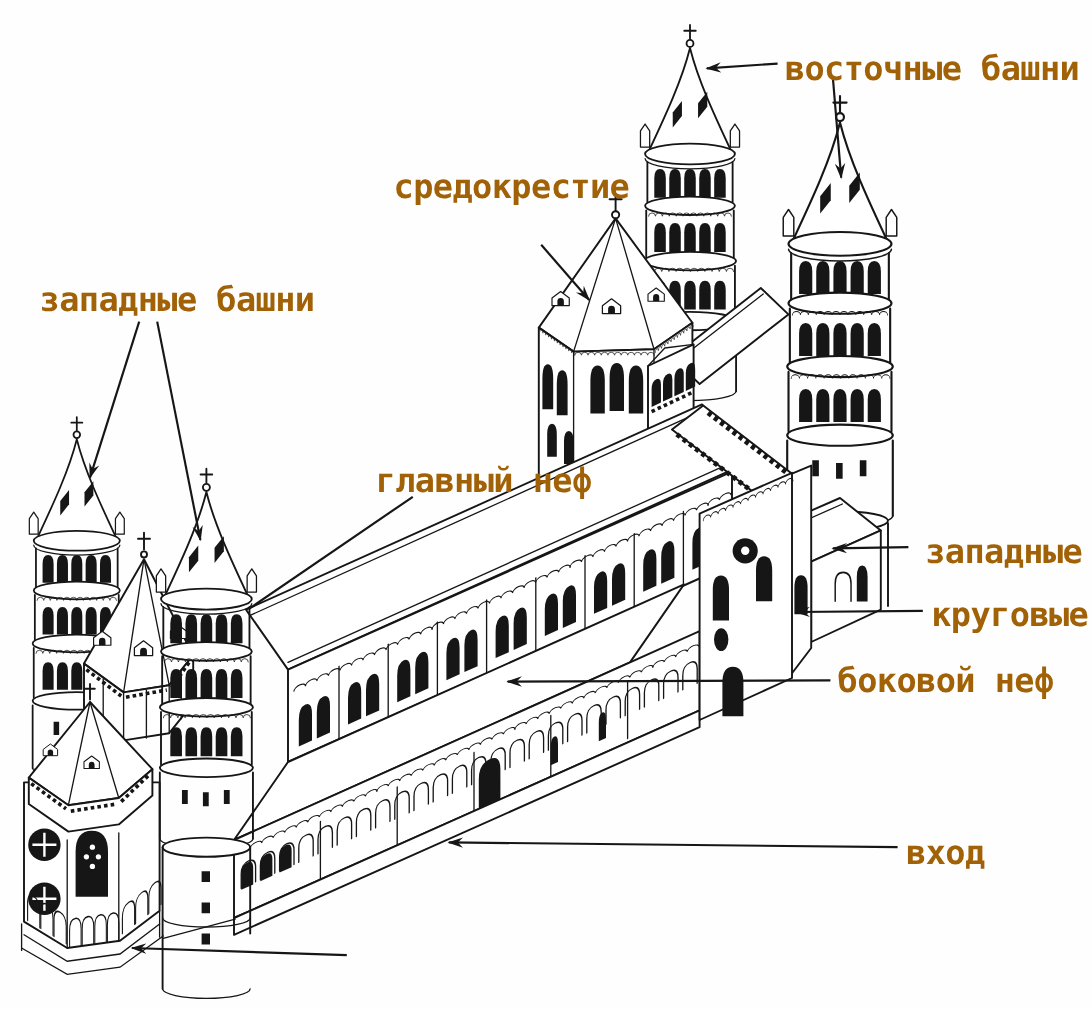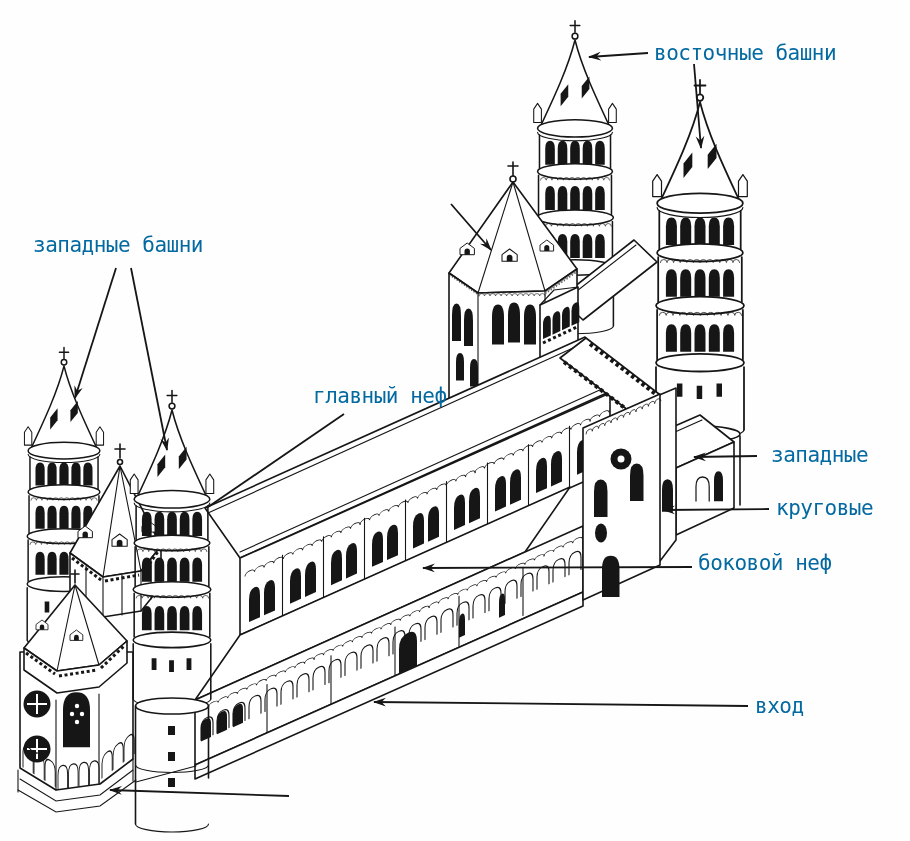--- a/index.html
+++ b/index.html
@@ -7,21 +7,21 @@
          font-family:"DejaVu Sans Mono","Liberation Mono",monospace;}
   #figure-svg{position:absolute;left:0;top:0;}
   .wf{fill:#ffffff;stroke:#161616;stroke-width:1.6;stroke-linejoin:round;}
   .ln{fill:none;stroke:#161616;stroke-width:1.6;stroke-linecap:round;}
   .thin{stroke-width:1.1;}
   .ink{fill:#161616;stroke:none;}
   .wht{stroke:#ffffff;stroke-width:2;fill:none;}
   .dash{fill:none;stroke:#161616;stroke-width:4;stroke-dasharray:3.5 3;}
   .dash3{fill:none;stroke:#161616;stroke-width:3;stroke-dasharray:3 2.6;}
   .ldr{fill:none;stroke:#161616;stroke-width:1.8;}
-  .lbl{position:absolute;color:#0369a1;font-weight:400;font-size:21px;
+  .lbl{position:absolute;color:#a16207;font-weight:700;font-size:28px;
        line-height:1.45;white-space:nowrap;letter-spacing:-0.5px;}
   .lbl.center{text-align:center;width:190px;}
 </style>
 </head>
 <body>
 
 <div id="stage">
 
 <svg id="figure-svg" width="910" height="841" viewBox="0 0 910 841">
   <defs>
@@ -300,20 +300,21 @@
     <path d="M757,456 L694,457" class="ldr" marker-end="url(#ah)"></path>
     <path d="M769,509 L663,510" class="ldr" marker-end="url(#ah)"></path>
     <path d="M692,567 L423,568" class="ldr" marker-end="url(#ah)"></path>
     <path d="M748,706 L374,702" class="ldr" marker-end="url(#ah)"></path>
     <path d="M289,796 L110,790" class="ldr" marker-end="url(#ah)"></path>
   </g>
 </svg>
 
 <div class="lbl" style="left:654px;top:38px">восточные башни</div>
 <div class="lbl center" style="left:328px;top:136px">
+  <div>средокрестие</div>
 </div>
 <div class="lbl" style="left:33px;top:230px">западные башни</div>
 <div class="lbl" style="left:313px;top:381px">главный неф</div>
 <div class="lbl" style="left:771px;top:440px">западные</div>
 <div class="lbl" style="left:776px;top:493px">круговые</div>
 <div class="lbl" style="left:698px;top:548px">боковой неф</div>
 <div class="lbl" style="left:755px;top:691px">вход</div>
 
 </div>
 

